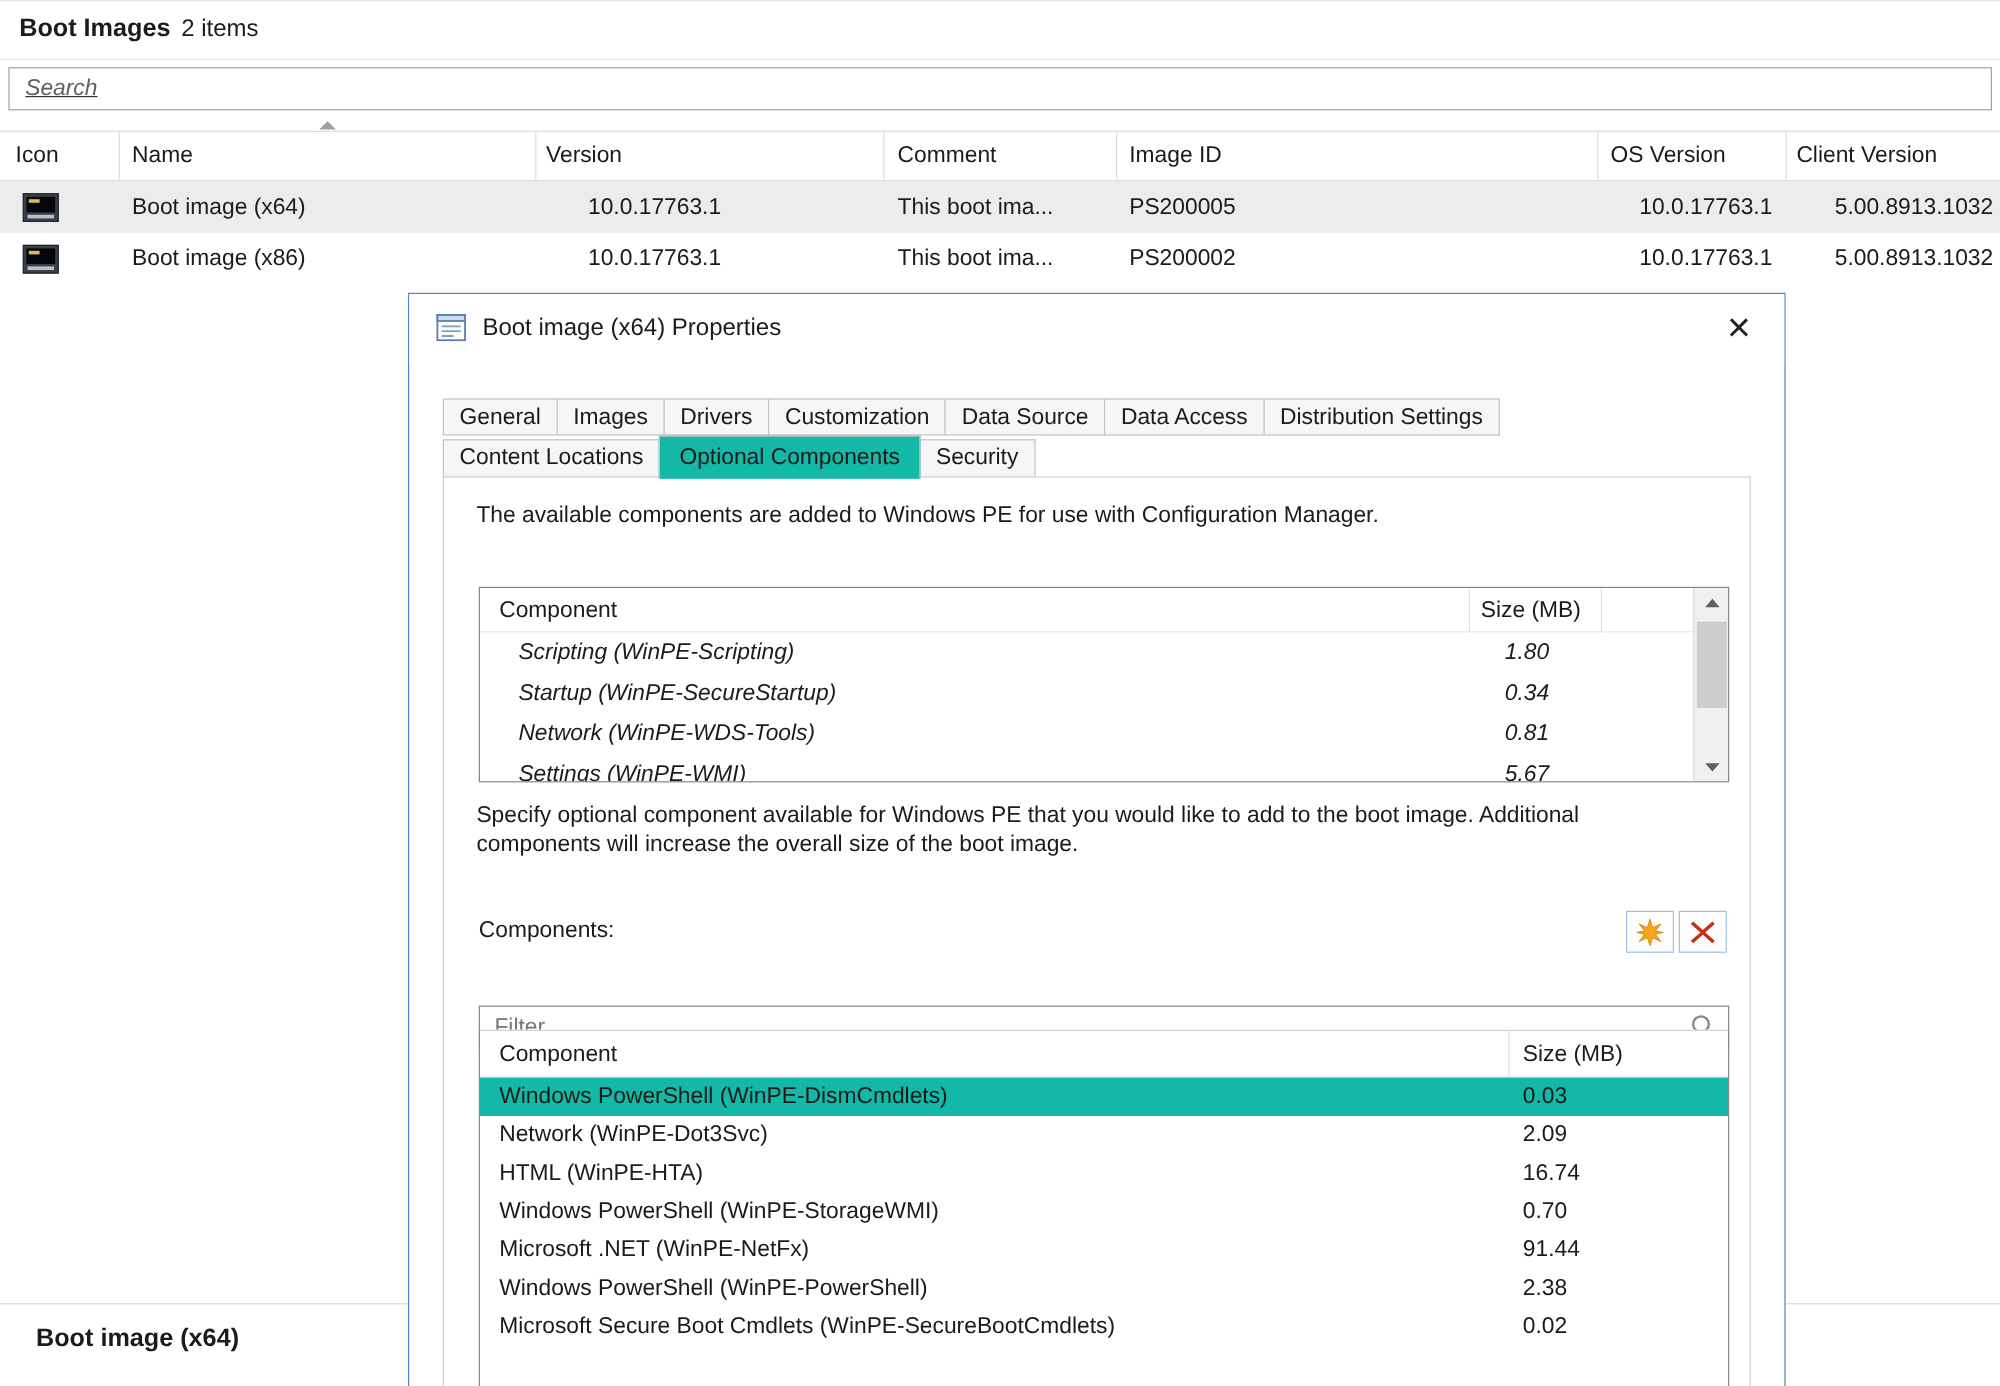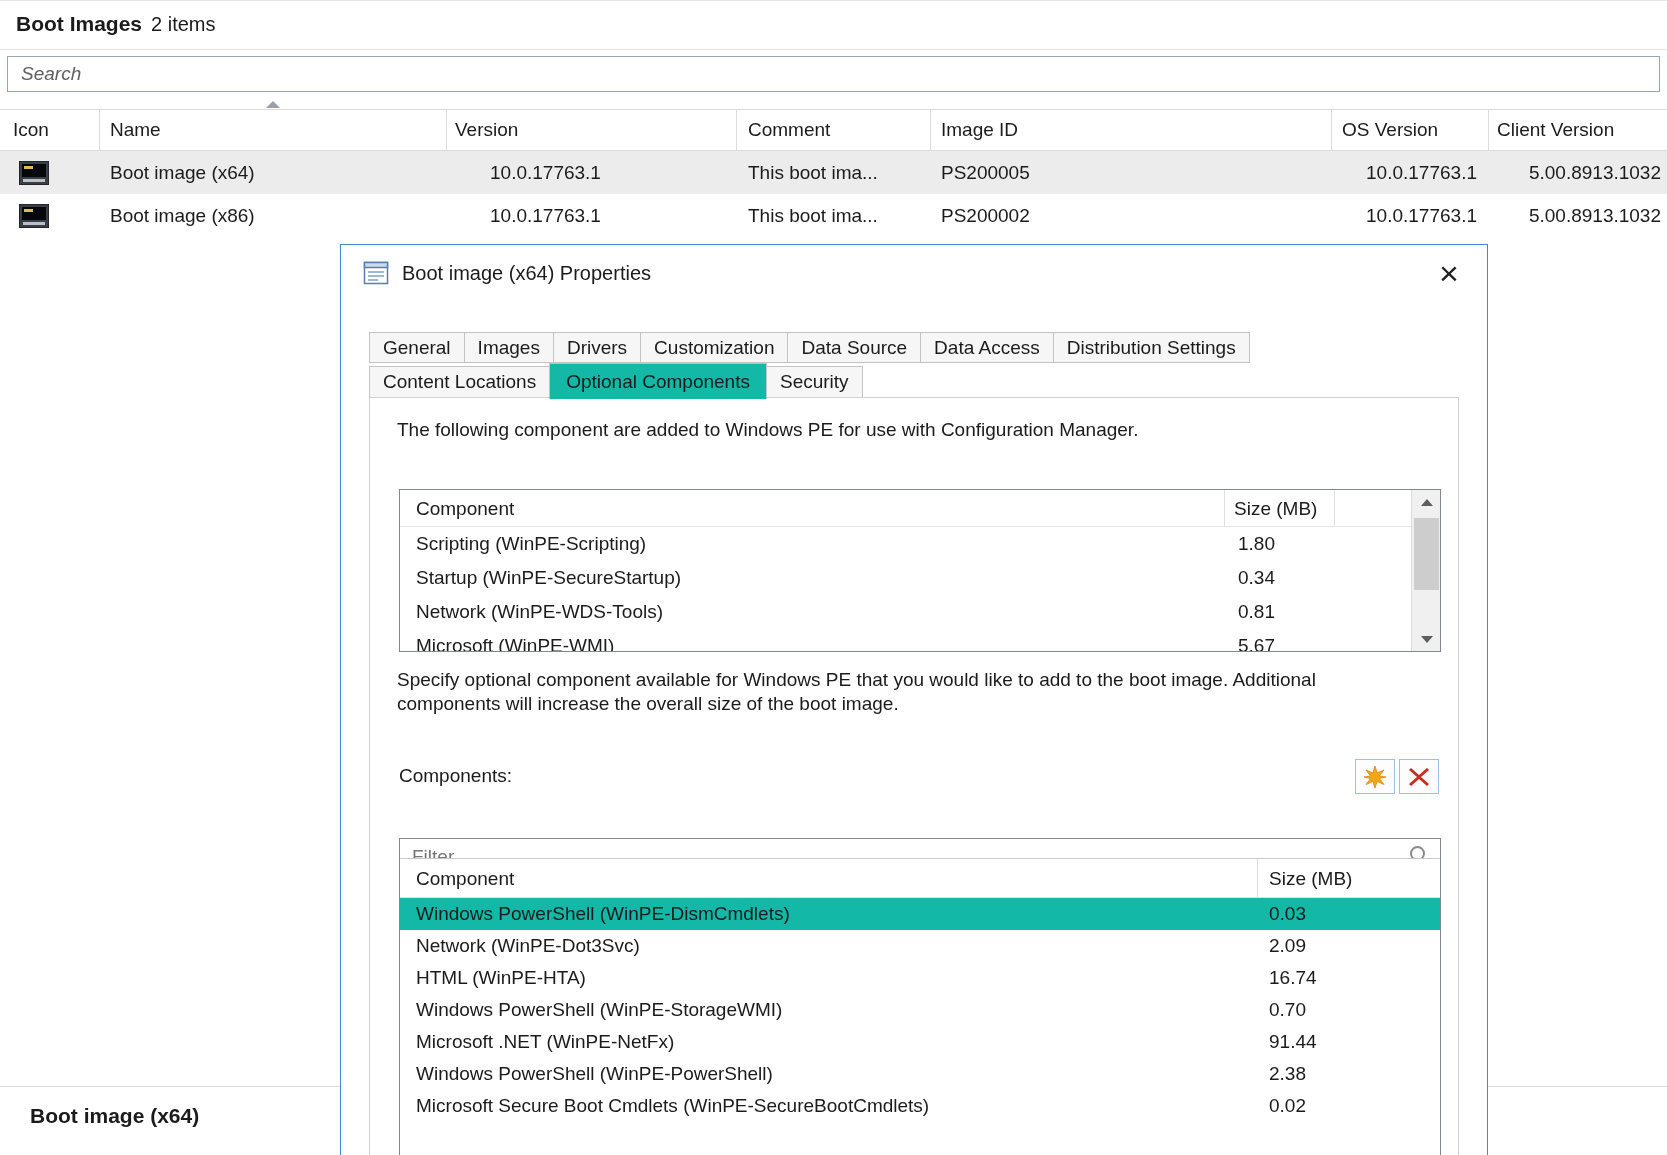--- a/index.html
+++ b/index.html
@@ -12,21 +12,21 @@
   }
 
   
   .list-title { position:absolute; left:16px; top:11px; font-size:21px; font-weight:bold; }
   .list-title .count { font-weight:normal; margin-left:9px; font-size:20px; }
   .title-sep { position:absolute; left:0; top:48px; width:1667px; height:1px; background:#e2e2e2; }
 
   .search-input {
     position:absolute; left:7px; top:55px; width:1653px; height:36px;
     border:1px solid #96a5b4; background:#fff; padding:0 13px;
-    font-family:inherit; font-size:19px; font-style:italic; color:#333;
+    font-family:inherit; font-size:19px; font-style:italic; color:#333;text-decoration:underline;
   }
   .search-input::placeholder { color:#5f5f5f; font-style:italic; }
 
   
   .grid-header {
     position:absolute; left:0; top:108px; width:1667px; height:42px;
     border-top:1px solid #dcdcdc; border-bottom:1px solid #dcdcdc; background:#fff;
   }
   .gcol {
     position:absolute; top:0; height:100%; display:flex; align-items:center;
@@ -92,21 +92,21 @@
 
   
   .addlist {
     position:absolute; left:58px; top:244px; width:1042px; height:163px;
     border:1px solid #828790; overflow:hidden; background:#fff;
   }
   .addlist .lhead { position:absolute; left:0; top:0; width:100%; height:37px; border-bottom:1px solid #e6e6e6; background:#fff; }
   .addlist .lhead .c1 { position:absolute; left:16px; top:0; height:37px; display:flex; align-items:center; }
   .addlist .lhead .c2 { position:absolute; left:834px; top:0; height:37px; display:flex; align-items:center; }
   .addlist .vline { position:absolute; top:0; width:1px; height:37px; background:#e0e0e0; }
-  .addlist .lrow { position:absolute; left:0; width:1012px; height:34px; line-height:34px; }
+  .addlist .lrow { position:absolute; left:16px; width:1012px; height:34px; line-height:34px;font-style:italic; }
   .addlist .lrow .rc1 { position:absolute; left:16px; white-space:nowrap; }
   .addlist .lrow .rc2 { position:absolute; left:838px; }
 
   .vscroll { position:absolute; right:0; top:0; width:29px; height:100%; background:#f0f0f0; border-left:1px solid #dcdcdc; }
   .vs-btn { position:absolute; left:0; width:29px; height:24px; display:flex; align-items:center; justify-content:center; }
   .vs-up { top:0; }
   .vs-down { bottom:0; }
   .tri-up { width:0; height:0; border-left:6px solid transparent; border-right:6px solid transparent; border-bottom:7px solid #5e5e5e; }
   .tri-down { width:0; height:0; border-left:6px solid transparent; border-right:6px solid transparent; border-top:7px solid #5e5e5e; }
   .vs-thumb { position:absolute; left:2px; width:25px; top:28px; height:72px; background:#cdcdcd; }
@@ -227,21 +227,21 @@
     </div>
 
     <div class="tabs-row2">
       <div class="tab">Content Locations</div>
       <div class="tab active">Optional Components</div>
       <div class="tab">Security</div>
     </div>
 
     <div class="tab-frame"></div>
 
-    <div class="intro">The following component are added to Windows PE for use with Configuration Manager.</div>
+    <div class="intro">The available components are added to Windows PE for use with Configuration Manager.</div>
 
     <div class="addlist">
       <div class="lhead">
         <div class="c1">Component</div>
         <div class="c2">Size (MB)</div>
         <div class="vline" style="left:824px"></div>
         <div class="vline" style="left:934px"></div>
       </div>
       <div class="lrow" style="top:37px">
         <span class="rc1">Scripting (WinPE-Scripting)</span>
@@ -249,21 +249,21 @@
       </div>
       <div class="lrow" style="top:71px">
         <span class="rc1">Startup (WinPE-SecureStartup)</span>
         <span class="rc2">0.34</span>
       </div>
       <div class="lrow" style="top:105px">
         <span class="rc1">Network (WinPE-WDS-Tools)</span>
         <span class="rc2">0.81</span>
       </div>
       <div class="lrow" style="top:139px">
-        <span class="rc1">Microsoft (WinPE-WMI)</span>
+        <span class="rc1">Settings (WinPE-WMI)</span>
         <span class="rc2">5.67</span>
       </div>
       <div class="vscroll">
         <div class="vs-btn vs-up">
             <span class="tri-up"></span>
           </div>
         <div class="vs-thumb"></div>
         <div class="vs-btn vs-down">
             <span class="tri-down"></span>
           </div>

